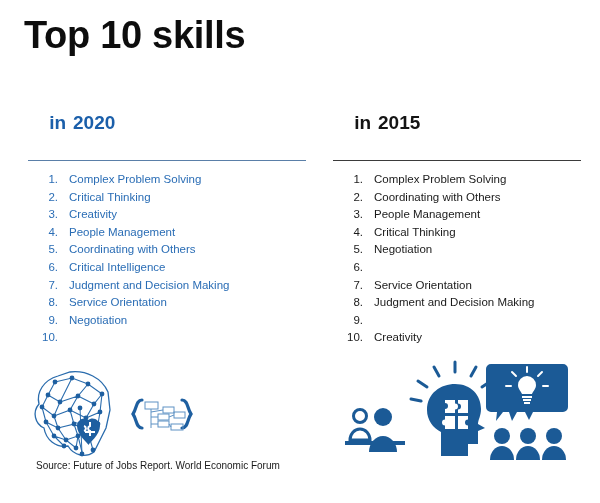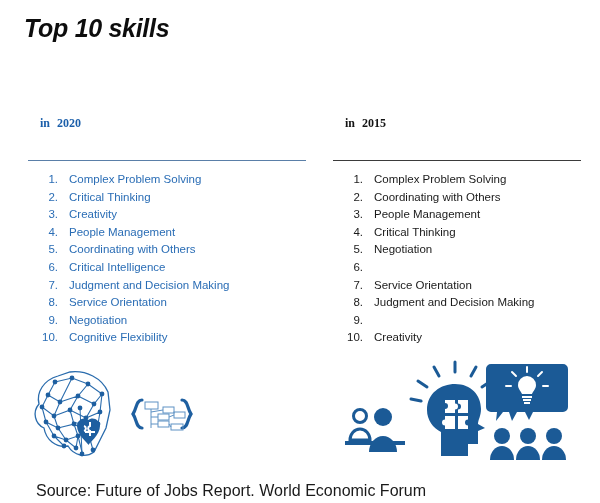--- a/index.html
+++ b/index.html
@@ -11,40 +11,38 @@
     height: 503px;
     background: #ffffff;
     font-family: "Liberation Sans", sans-serif;
     overflow: hidden;
     position: relative;
   }
   #page-title {
     position: absolute;
     left: 24px;
     top: 14px;
-    font-size: 25px;
+    font-size: 38px;
     font-weight: bold;
     color: #0d0d0d;
     letter-spacing: -0.3px;
-    font-style: italic;
   }
   .column {
     position: absolute;
     top: 90px;
   }
   #col-2020 { left: 28px; width: 278px; }
   #col-2015 { left: 333px; width: 248px; }
 
   .col-heading {
-    font-size: 12px;
+    font-size: 19px;
     font-weight: bold;
     line-height: 22px;
     padding-bottom: 3px;
     white-space: pre;
-    font-family: Liberation Serif, serif;
   }
   .col-heading .in-word { margin-right: 7px; }
   #col-2020 .col-heading { color: #1b5faa; }
   #col-2015 .col-heading { color: #141414; }
 
   .rule {
     height: 1px;
     width: 100%;
     margin-top: 1px;
   }
@@ -83,22 +81,22 @@
   #illustration-right {
     position: absolute;
     left: 345px;
     top: 360px;
     width: 225px;
     height: 108px;
   }
   #source-note {
     position: absolute;
     left: 36px;
-    top: 482px;
-    font-size: 16px;
+    top: 460px;
+    font-size: 10px;
     color: #1a1a1a;
   }
 </style>
 </head>
 <body>
 
 <div id="page-title">Top 10 skills</div>
 
 <div class="column" id="col-2020">
   <div class="col-heading">
@@ -137,21 +135,20 @@
     <li class="skill-row">
         <span class="rank">8.</span>
         <span class="skill-label">Service Orientation</span>
       </li>
     <li class="skill-row">
         <span class="rank">9.</span>
         <span class="skill-label">Negotiation</span>
       </li>
     <li class="skill-row">
         <span class="rank">10.</span>
-        <span class="skill-label">Cognitive Flexibility</span>
       </li>
   </ul>
 </div>
 
 <div class="column" id="col-2015">
   <div class="col-heading">
     <span class="in-word">in</span><span>2015</span>
   </div>
   <div class="rule"></div>
   <ul class="skill-list">

